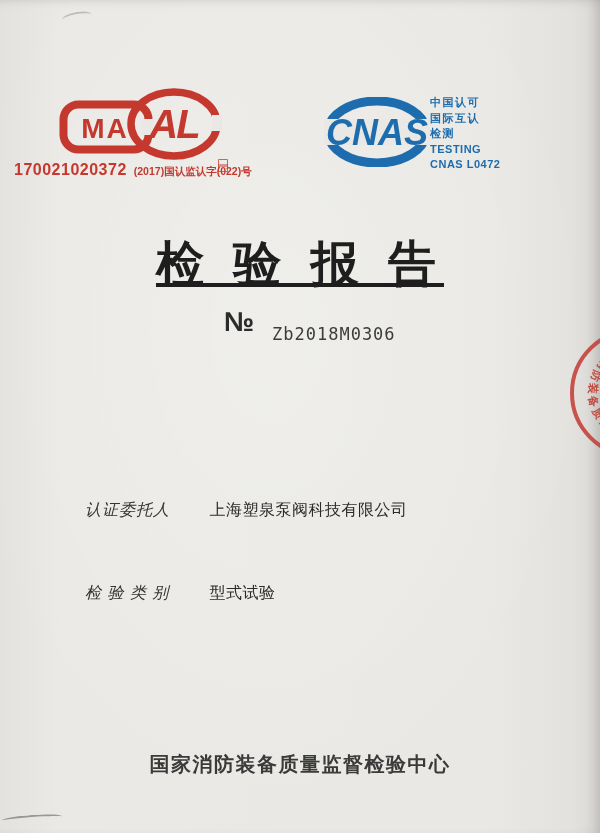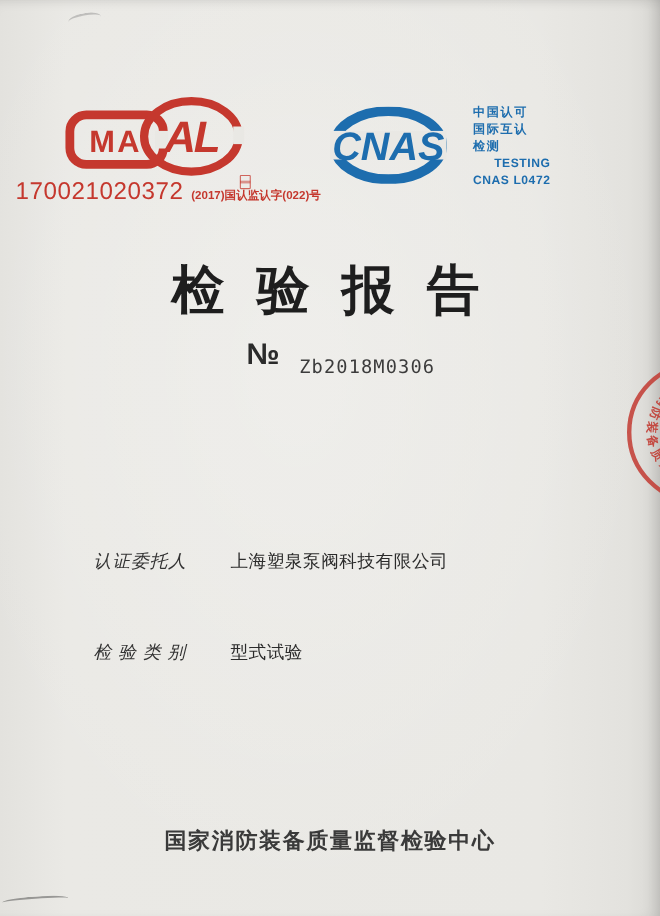--- a/index.html
+++ b/index.html
@@ -15,38 +15,38 @@
     box-shadow: inset -10px 0 14px -8px rgba(0,0,0,0.18), inset 0 10px 12px -10px rgba(0,0,0,0.10);
     font-family:"Liberation Sans", sans-serif;
     color:#2b2b2b;
   }
   .logo { position:absolute; }
   .logo svg { display:block; }
   svg text { font-family:"Liberation Sans", sans-serif; }
 
   .cma-logo  { left:11px;  top:100px;margin-left:48px; }
   .reg-line  { position:absolute; left:14px; top:161px; white-space:nowrap; color:#c5382e; }
-  .reg-number   { font-size:22px; font-weight:normal; letter-spacing:0.5px; }
+  .reg-number   { font-size:16px; font-weight:bold; letter-spacing:0.5px; }
   .approval-txt { font-size:10.5px; font-weight:bold; margin-left:7px; }
 
   .cal-logo  { left:126px; top:88px; }
   .ilac-logo { left:220px; top:85px; }
-  .cnas-logo { left:300px; top:97px; }
+  .cnas-logo { left:324px; top:97px; }
 
   .cnas-info { position:absolute; left:430px; top:95px; color:#1d6dae; font-weight:bold; }
   .cnas-info .line   { display:block; font-size:11px; line-height:15.5px; letter-spacing:1.5px; }
-  .cnas-info .latin  { letter-spacing:0.5px;text-align:right; }
+  .cnas-info .latin  { letter-spacing:0.5px; }
 
   .red-speck { position:absolute; left:218px; top:159px; width:8px; height:11px;
                border:1.5px solid rgba(197,56,46,0.75); border-radius:1px;
                background:linear-gradient(transparent 40%, rgba(197,56,46,0.5) 40%, rgba(197,56,46,0.5) 60%, transparent 60%); }
 
   .title { position:absolute; left:0; right:0; top:232px; text-align:center;
            font-size:48px; font-weight:700; letter-spacing:8px; color:#1e1e1e;
-           font-family:"Liberation Sans", sans-serif; }
+           font-family:"Liberation Sans", sans-serif;text-decoration:underline; }
 
   .no-symbol { position:absolute; left:224px; top:307px; font-size:27px; font-weight:600; color:#2b2b2b; }
   .no-value  { position:absolute; left:272px; top:324px; font-size:17px; letter-spacing:1px;
                color:#3c3c3c; font-family:"DejaVu Sans Mono", monospace; }
 
   .seal { position:absolute; top:326px; right:0; width:31px; height:140px; overflow:hidden; }
   .seal svg { position:absolute; left:0; top:0; }
 
   .field-row   { position:absolute; left:85px; white-space:nowrap; font-size:16px; color:#303030; }
   .row-1 { top:500px; }

